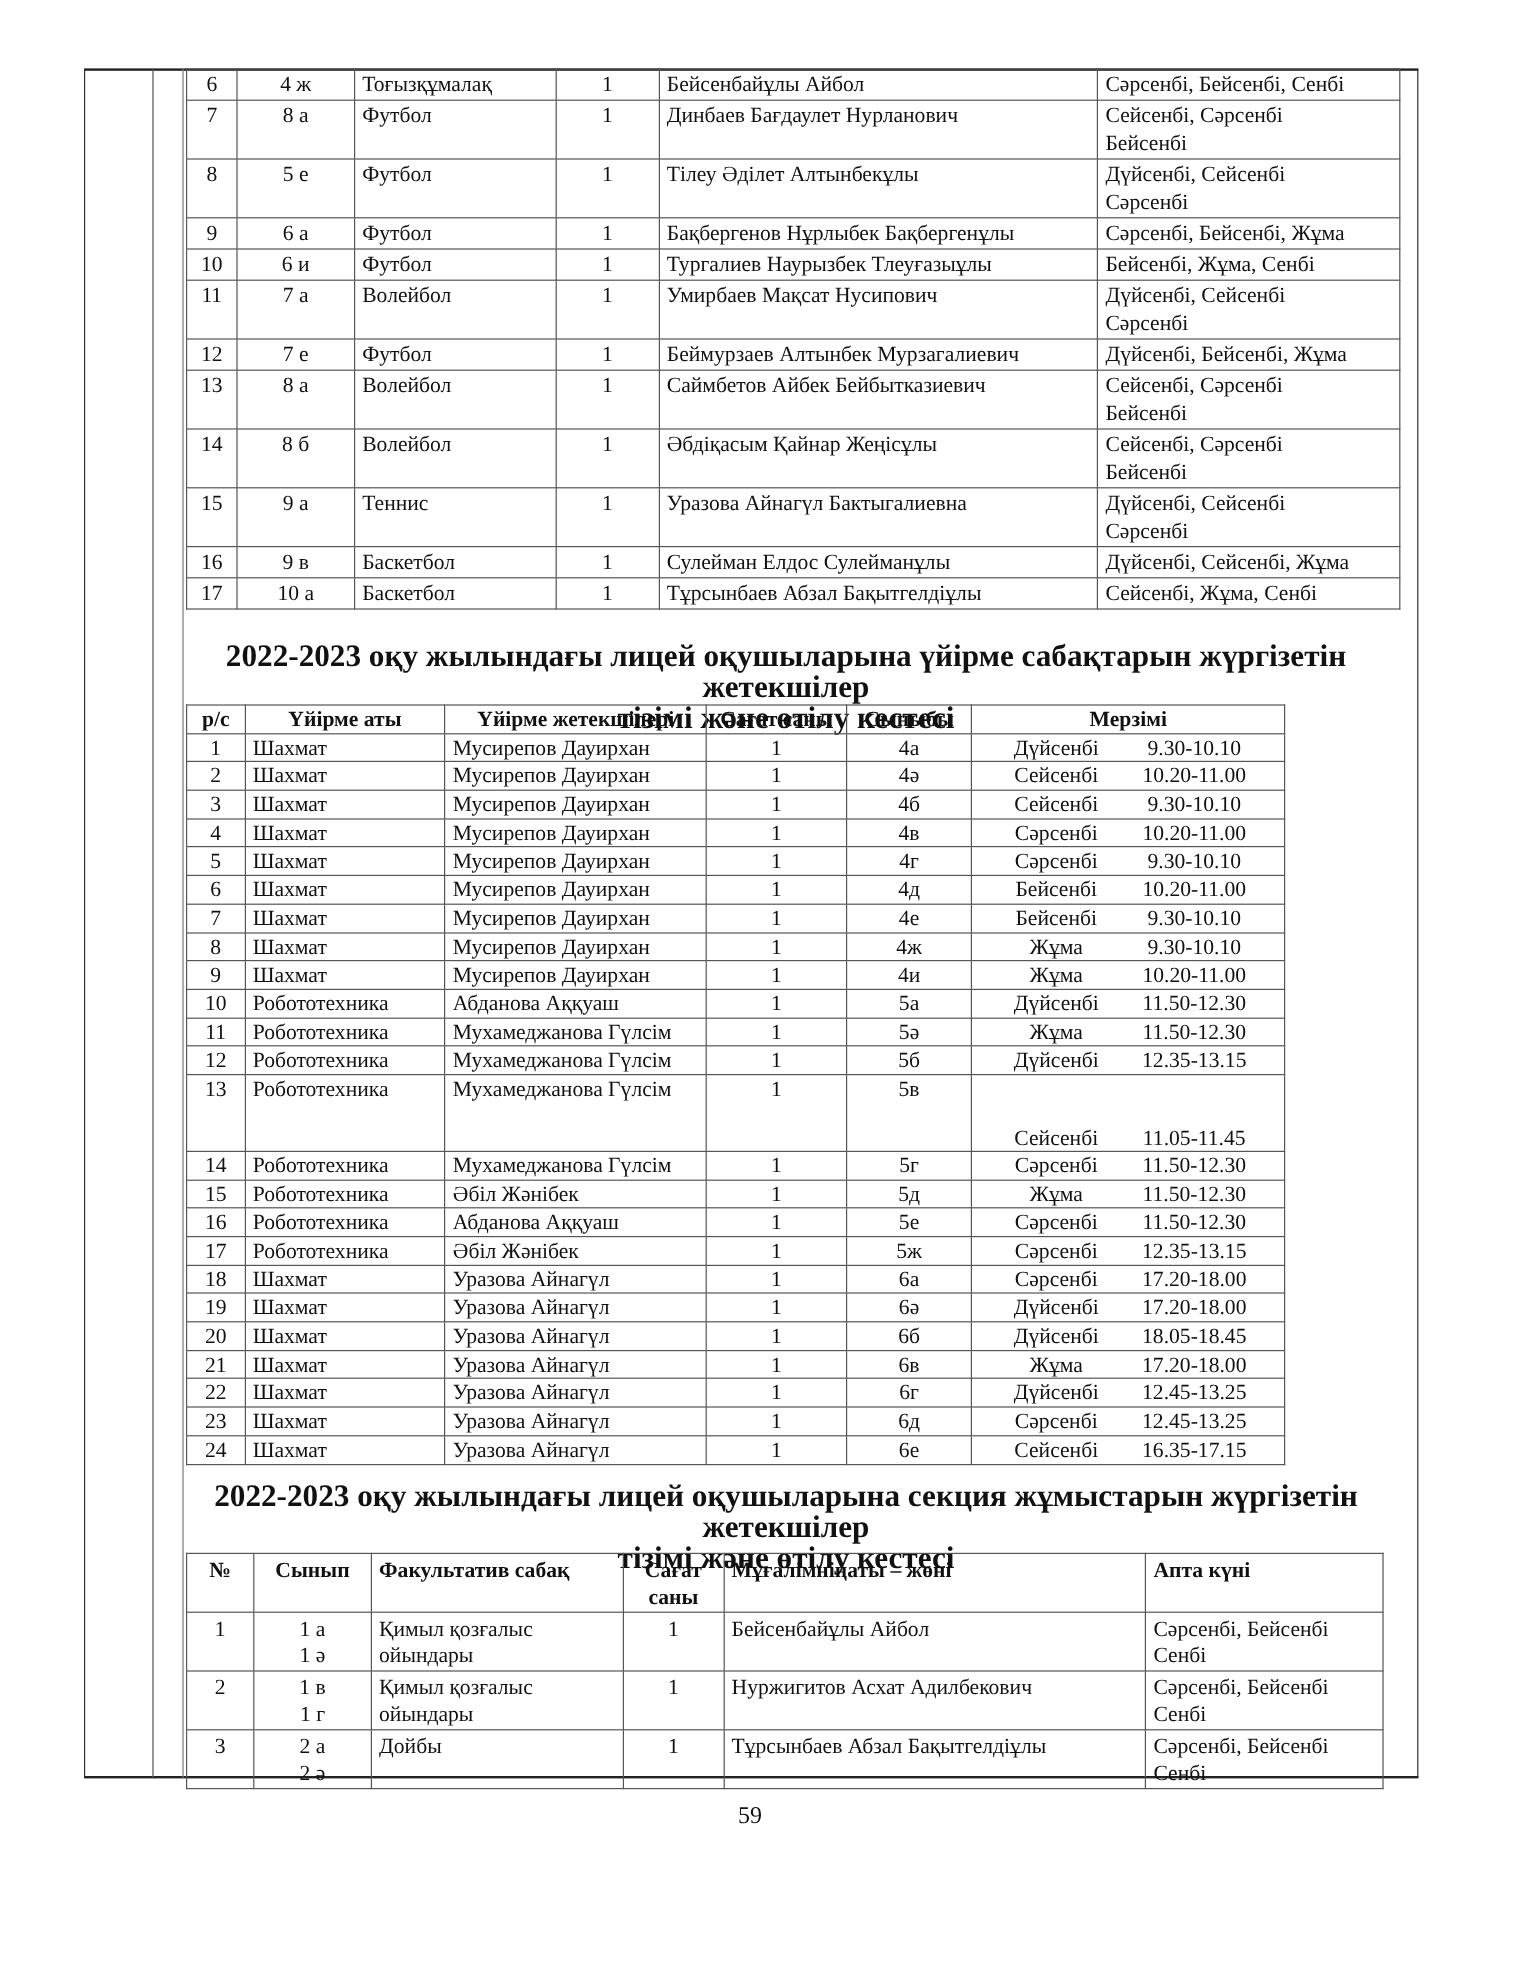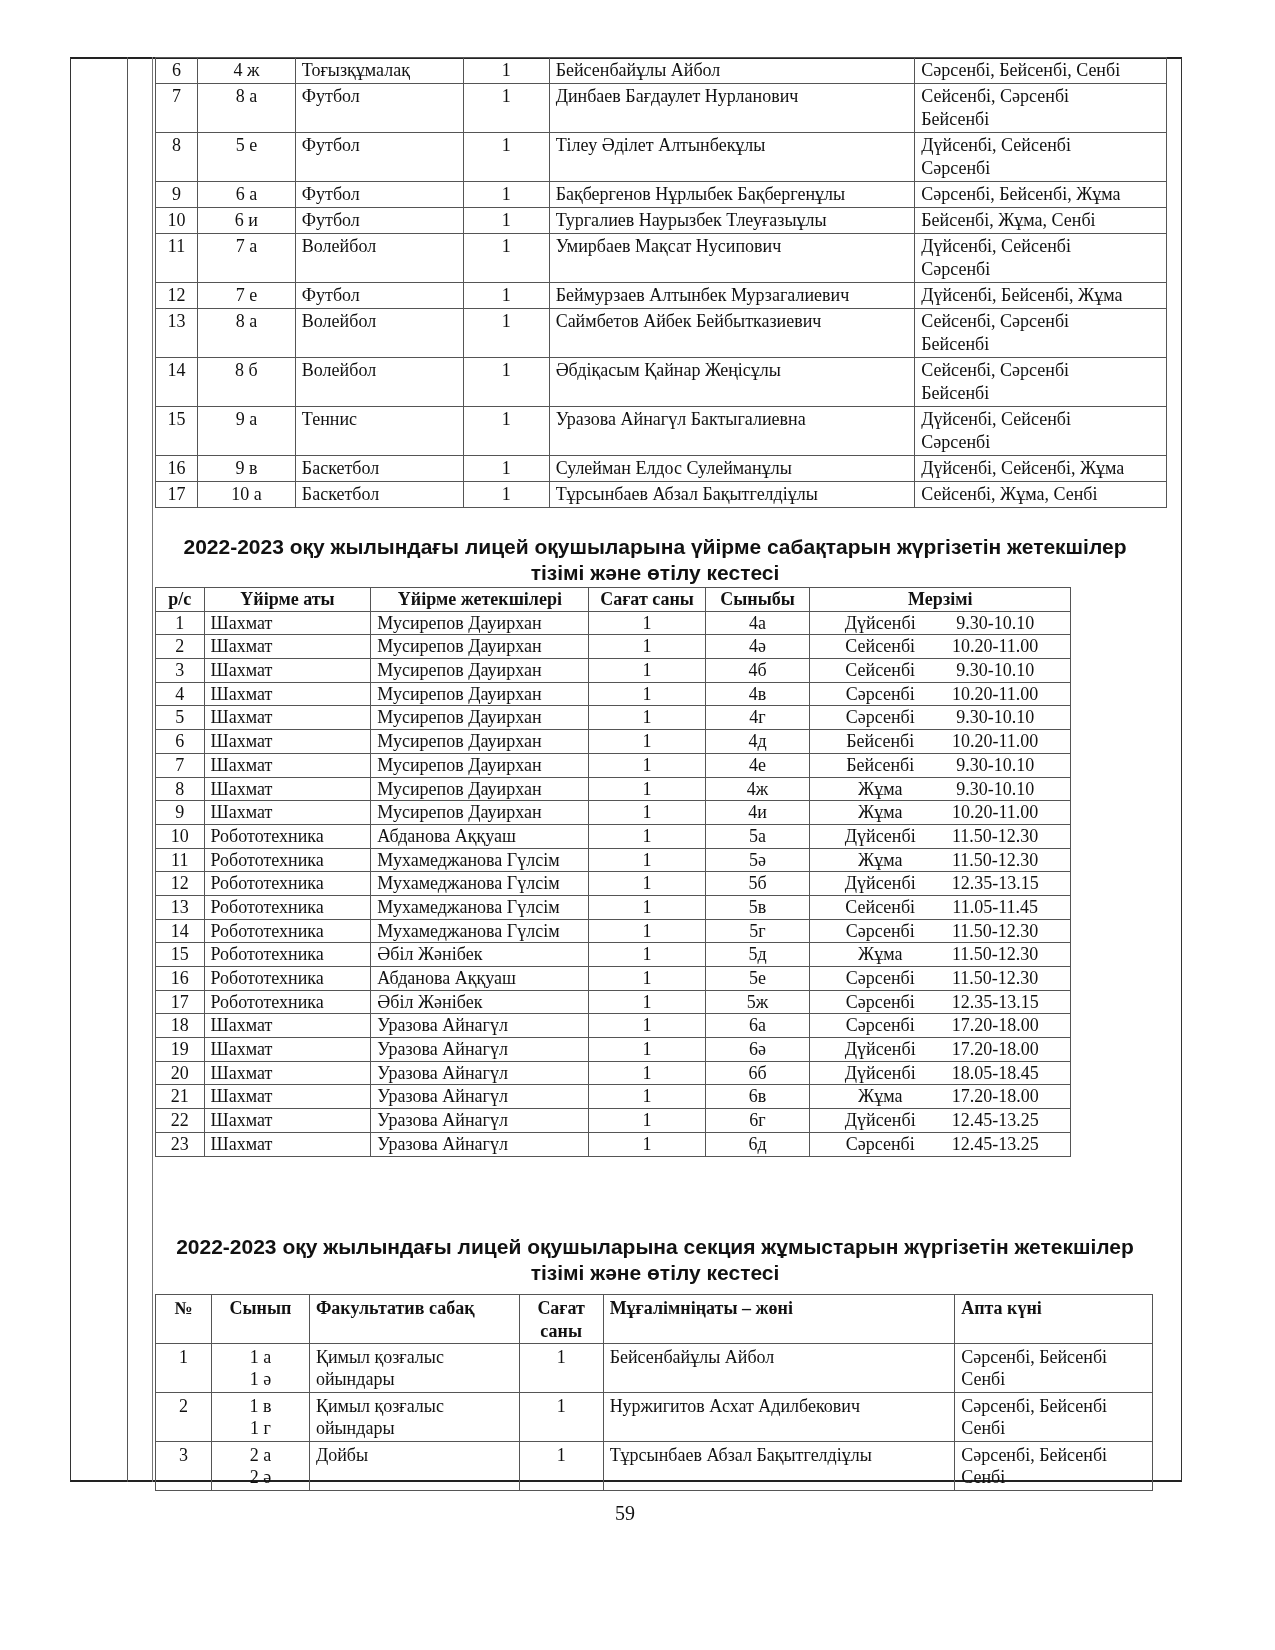--- a/index.html
+++ b/index.html
@@ -14,21 +14,21 @@
   td, th { border: 1.5px solid #555; padding: 0 6px; vertical-align: top; line-height: 23px; }
   th { font-weight: bold; text-align: center; }
   .c { text-align: center; }
   .l { text-align: left; }
 
   #t1 { left: 155px; top: 57px; width: 1012px; }
   #t1 td { height: 24px; padding-top: 1px; }
   #t1 td.tall { height: 47px; }
 
   .heading { position: absolute; left: 140px; width: 1030px; text-align: center; font-weight: bold;
-             font-size: 21px; line-height: 26px; font-family: Liberation Sans, sans-serif; }
+             font-size: 26px; line-height: 26px; font-family: Liberation Serif, serif; }
   #h2 { top: 534px; }
   #h3 { top: 1234px; }
 
   #t2 { left: 155px; top: 587px; width: 916px; }
   #t2 td, #t2 th { height: 22.7px; line-height: 22px; padding-top: 0; padding-bottom: 0; }
   #t2 .merzimi { text-align: center; white-space: pre; }
 
   #t3 { left: 155px; top: 1294px; width: 998px; }
   #t3 th { text-align: left; vertical-align: top; padding-top: 2px; }
   #t3 th.c { text-align: center; }
@@ -279,21 +279,21 @@
         <td class="c">1</td>
         <td class="c">5б</td>
         <td class="merzimi"><span style="display: inline-block; width: 110px; text-align: center;">Дүйсенбі</span><span style="display: inline-block; width: 120px; text-align: center;">12.35-13.15</span></td>
       </tr>
       <tr>
         <td class="c">13</td>
         <td class="l">Робототехника</td>
         <td class="l">Мухамеджанова Гүлсім</td>
         <td class="c">1</td>
         <td class="c">5в</td>
-        <td class="merzimi"><span style="display: inline-block; width: 110px; text-align: center;">Сейсенбі</span><span style="display: inline-block; width: 120px; text-align: center;">11.05-11.45</span></td>
+        <td class="merzimi"><span style="display: inline-block; width: 110px; text-align: center;">Сейсенбі</span><span style="display: inline-block; width: 120px; text-align: center; margin-top: 41px;">11.05-11.45</span></td>
       </tr>
       <tr>
         <td class="c">14</td>
         <td class="l">Робототехника</td>
         <td class="l">Мухамеджанова Гүлсім</td>
         <td class="c">1</td>
         <td class="c">5г</td>
         <td class="merzimi"><span style="display: inline-block; width: 110px; text-align: center;">Сәрсенбі</span><span style="display: inline-block; width: 120px; text-align: center;">11.50-12.30</span></td>
       </tr>
       <tr>
@@ -360,20 +360,28 @@
         <td class="c">6г</td>
         <td class="merzimi"><span style="display: inline-block; width: 110px; text-align: center;">Дүйсенбі</span><span style="display: inline-block; width: 120px; text-align: center;">12.45-13.25</span></td>
       </tr>
       <tr>
         <td class="c">23</td>
         <td class="l">Шахмат</td>
         <td class="l">Уразова Айнагүл</td>
         <td class="c">1</td>
         <td class="c">6д</td>
         <td class="merzimi"><span style="display: inline-block; width: 110px; text-align: center;">Сәрсенбі</span><span style="display: inline-block; width: 120px; text-align: center;">12.45-13.25</span></td>
+      </tr>
+      <tr>
+        <td class="c">24</td>
+        <td class="l">Шахмат</td>
+        <td class="l">Уразова Айнагүл</td>
+        <td class="c">1</td>
+        <td class="c">6е</td>
+        <td class="merzimi"><span style="display: inline-block; width: 110px; text-align: center;">Сейсенбі</span><span style="display: inline-block; width: 120px; text-align: center;">16.35-17.15</span></td>
       </tr>
     </tbody>
 </table>
 
 <div class="heading" id="h3">
   <div>2022-2023 оқу жылындағы лицей оқушыларына секция жұмыстарын жүргізетін жетекшілер</div>
   <div>тізімі және өтілу кестесі</div>
 </div>
 
 <table id="t3">

